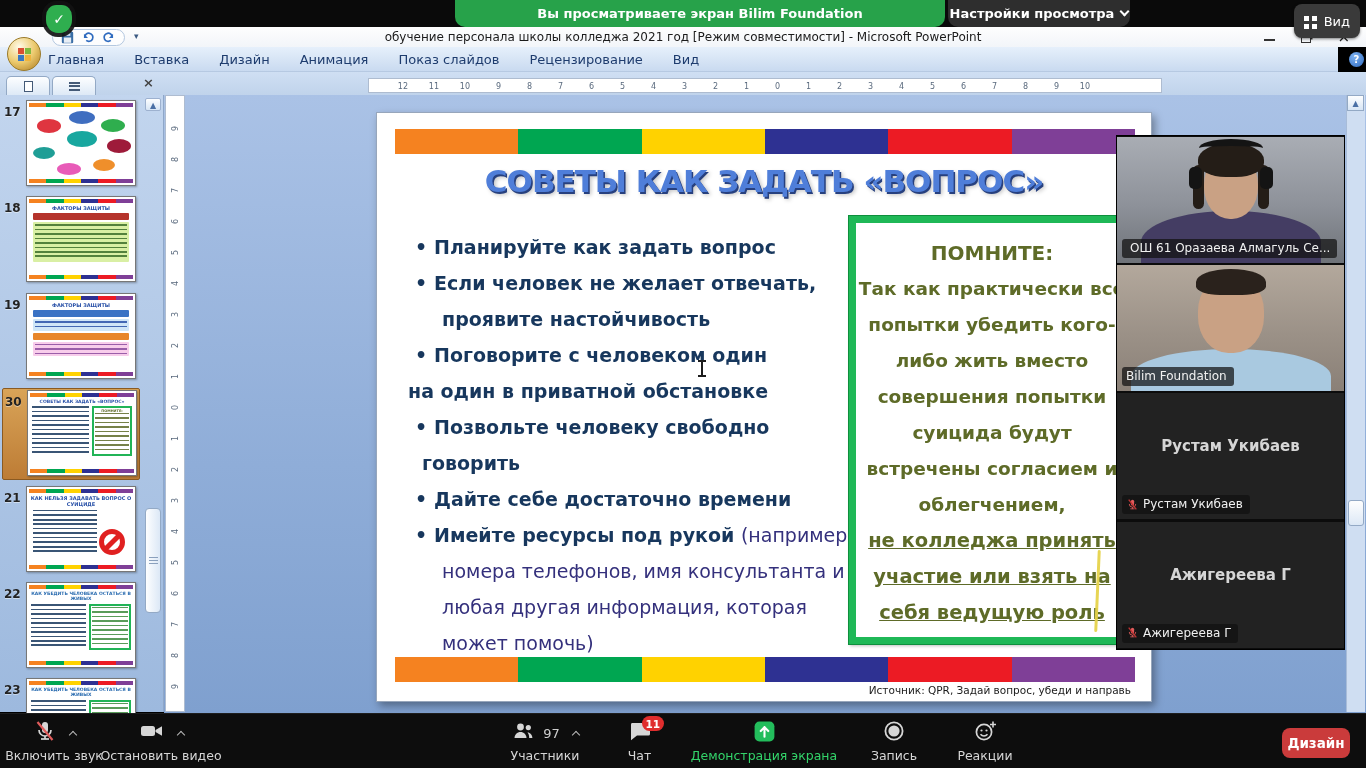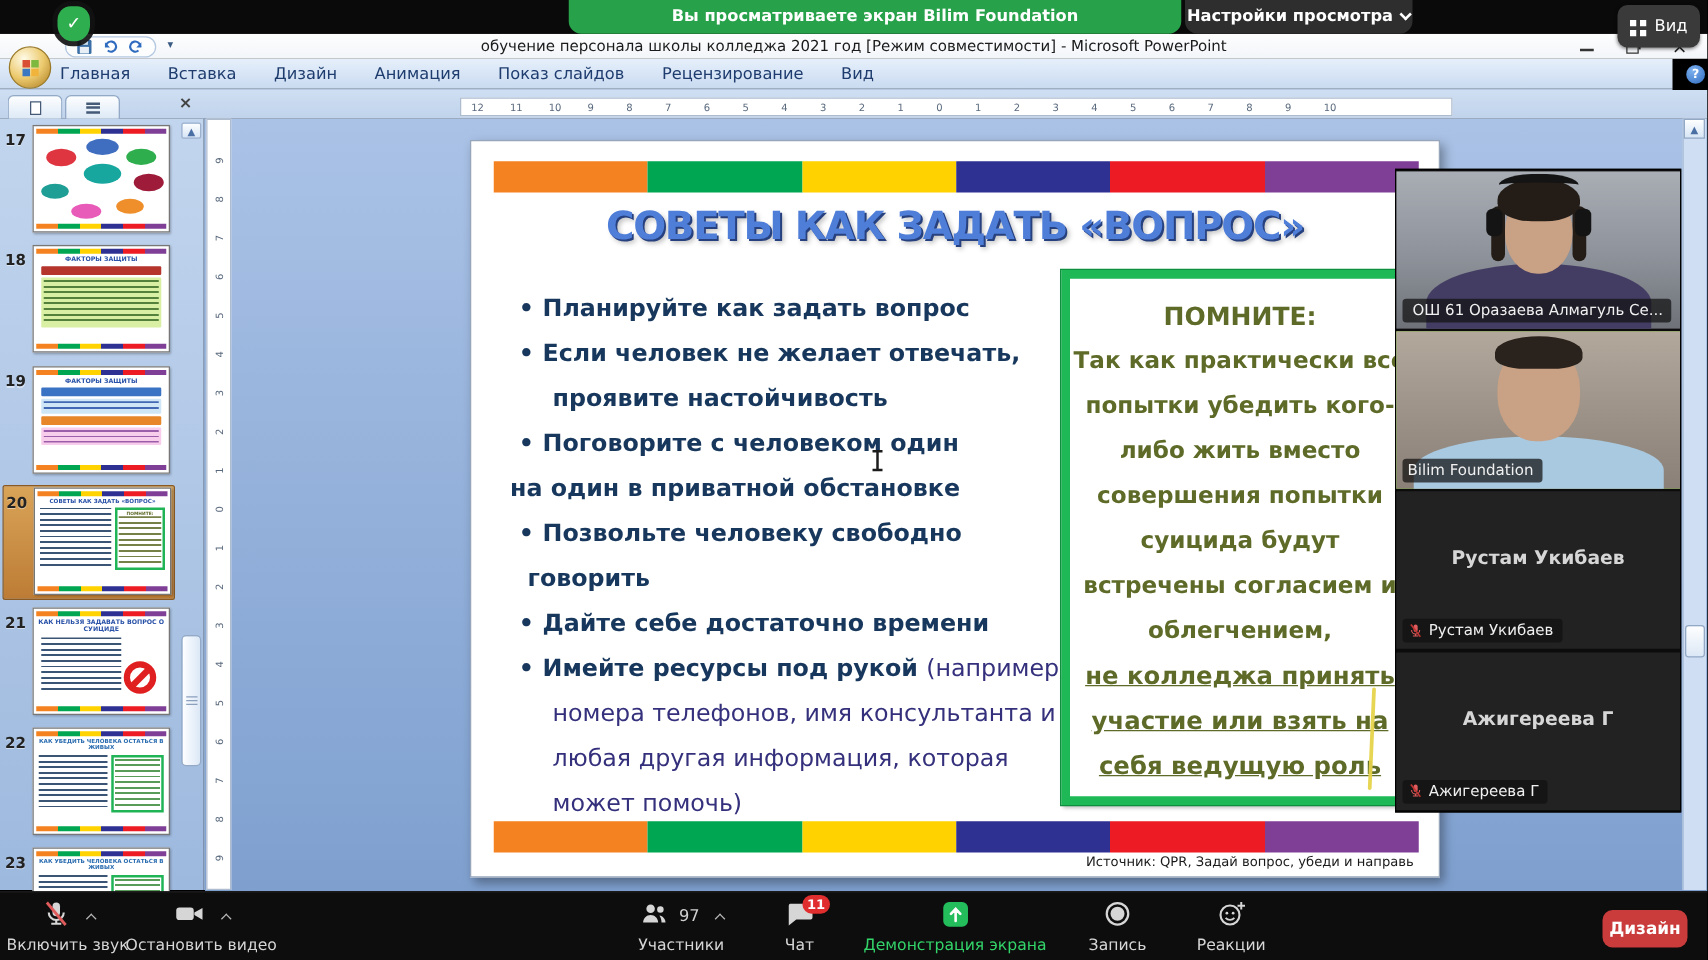--- a/index.html
+++ b/index.html
@@ -35,21 +35,21 @@
   #subrow{position:absolute;left:0;top:72px;width:1366px;height:23px;background:linear-gradient(#cfdff3,#c0d3eb);z-index:3}
   #pane-tabs{position:absolute;left:0;top:73px;width:164px;height:22px;display:flex;align-items:flex-end;gap:2px;padding-left:6px;z-index:4}
   .ptab{width:44px;height:19px;background:linear-gradient(#fdfeff,#dde9f6);border:1px solid #93a9c5;border-bottom:none;border-radius:5px 5px 0 0;display:flex;align-items:center;justify-content:center}
   .ptab .sl-ic{width:9px;height:11px;border:1.5px solid #445a77;background:#fff}
   .ptab .ol-ic{width:11px;height:9px;border-top:2px solid #445a77;border-bottom:2px solid #445a77;background:linear-gradient(#445a77,#445a77) center/11px 2px no-repeat}
   #pane-close{position:absolute;right:10px;top:2px;font-size:13px;font-weight:bold;color:#444}
 
   
   #h-ruler{position:absolute;left:368px;top:78px;width:794px;height:15px;background:#fff;border:1px solid #aebcd0;overflow:hidden;z-index:3}
   #h-ruler-cells{position:absolute;left:8px;top:0;display:flex}
-  .hcell{width:31px;height:15px;font-size:8px;color:#5a6a7e;text-align:left;line-height:15px;flex:0 0 31px}
+  .hcell{width:31px;height:15px;font-size:8px;color:#5a6a7e;text-align:right;line-height:15px;flex:0 0 31px}
   #v-ruler{position:absolute;left:165px;top:95px;width:20px;height:617px;background:#fff;border:1px solid #aebcd0;overflow:hidden;z-index:3}
   #v-ruler-cells{position:absolute;left:0;top:17px;width:20px}
   .vcell{height:31px;width:20px;display:flex;align-items:center;justify-content:center}
   .vcell span{transform:rotate(-90deg);font-size:8px;color:#5a6a7e;display:block}
 
   
   #editor{position:absolute;left:164px;top:95px;width:1202px;height:618px;background:linear-gradient(180deg,#aac2e6 0%,#8fadd8 60%,#7fa0cf 100%);z-index:1}
   #main-scroll{position:absolute;right:1px;top:95px;width:19px;height:617px;background:#cfdef2;border-left:1px solid #a8bcd8;z-index:2}
   #main-scroll .arr{width:17px;height:16px;background:linear-gradient(#fdfeff,#d7e5f5);border:1px solid #93a9c5;color:#4a6fa5;font-size:8px;text-align:center;line-height:15px}
   #main-scroll .thumb{position:absolute;left:1px;top:405px;width:16px;height:26px;background:linear-gradient(#fefefe,#dce8f6);border:1px solid #93a9c5;border-radius:3px}
@@ -406,21 +406,21 @@
           <div class="stripes" style="color:#2a52a8;height:100%"></div>
         </div>
       <div class="mini-hdr" style="background:#e8862a"></div>
       <div class="mini-box" style="background:#f8cdeb;height:14px">
           <div class="stripes" style="color:#8a4a9e;height:100%"></div>
         </div>
         <div class="mini-rainbow th-bot"></div>
       </div>
     </div>
     <div class="thumb-item sel" style="top: 293px;">
-      <div class="th-num">20</div>
+      <div class="th-num">30</div>
       <div class="th-frame">
         <div class="mini-rainbow"></div>
         <div class="th-title" style="color:#2a52a8;font-size:4.5px">СОВЕТЫ КАК ЗАДАТЬ «ВОПРОС»</div>
       <div class="th-flex">
         <div class="stripes" style="color:#17375d;flex:1;height:48px"></div>
         <div class="mini-rem" style="width:40px;height:50px">
           <div class="mr-head">ПОМНИТЕ:</div>
           <div class="stripes" style="color:#5e6b28;height:38px"></div>
         </div>
       </div>

